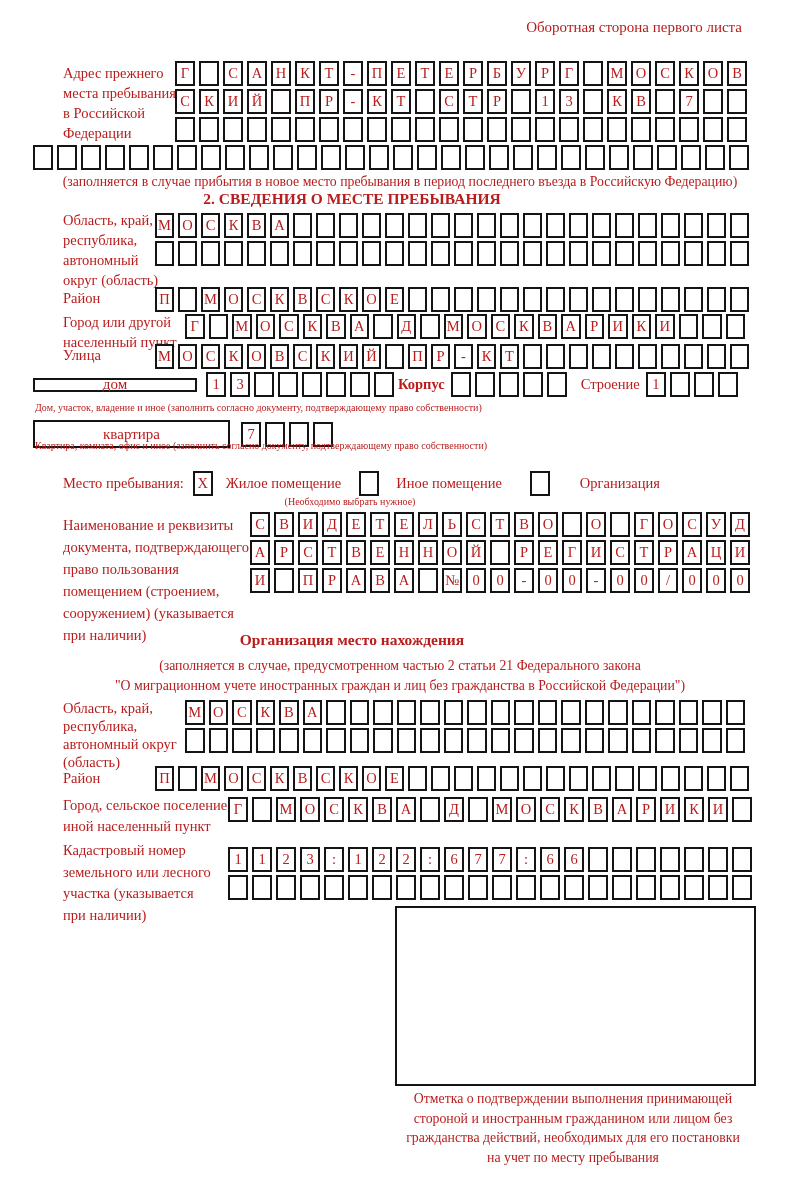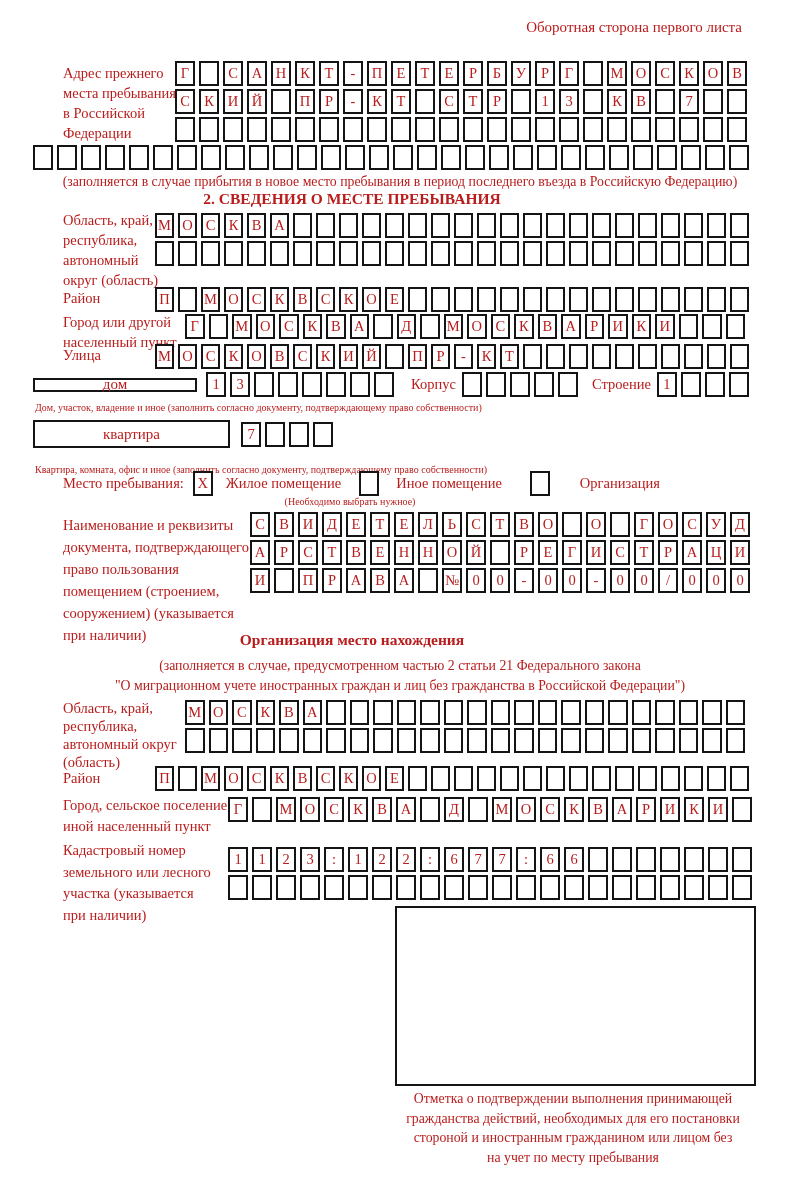--- a/index.html
+++ b/index.html
@@ -312,21 +312,21 @@
     <span class="boxset" style="margin-left:9px;">
         <span class="cbox">1</span>
         <span class="cbox">3</span>
         <span class="cbox"></span>
         <span class="cbox"></span>
         <span class="cbox"></span>
         <span class="cbox"></span>
         <span class="cbox"></span>
         <span class="cbox"></span>
       </span>
-    <span class="flbl" style="margin-left:13px;margin-right:6px;">Корпус</span>
+    <span class="flbl" style="margin-left:0;margin-right:6px;font-weight:bold;">Корпус</span>
     <span class="boxset">
         <span class="cbox"></span>
         <span class="cbox"></span>
         <span class="cbox"></span>
         <span class="cbox"></span>
         <span class="cbox"></span>
       </span>
     <span class="flbl" style="margin-left:10px;margin-right:6px;">Строение</span>
     <span class="boxset">
         <span class="cbox">1</span>
@@ -339,21 +339,21 @@
 
   <div class="flexrow" style="left:33px;top:420px;">
     <span class="widebox" style="width:197px;height:28px;">квартира</span>
     <span class="boxset" style="margin-left:11px;">
         <span class="cbox">7</span>
         <span class="cbox"></span>
         <span class="cbox"></span>
         <span class="cbox"></span>
       </span>
   </div>
-  <div class="caption" style="left:35px;top:464px;">Квартира, комната, офис и иное (заполнить согласно документу, подтверждающему право собственности)</div>
+  <div class="caption" style="left:35px;top:440px;">Квартира, комната, офис и иное (заполнить согласно документу, подтверждающему право собственности)</div>
 
   <div class="flexrow" style="left:63px;top:471px;">
     <span class="flbl" style="margin-right:9px;">Место пребывания:</span>
     <span class="cbox" style="margin-right:13px;">X</span>
     <span class="flbl" style="margin-right:18px;">Жилое помещение</span>
     <span class="cbox" style="margin-right:17px;"></span>
     <span class="flbl" style="margin-right:28px;">Иное помещение</span>
     <span class="cbox" style="margin-right:30px;"></span>
     <span class="flbl">Организация</span>
   </div>
@@ -611,18 +611,18 @@
       <span class="cbox"></span>
       <span class="cbox"></span>
       <span class="cbox"></span>
       <span class="cbox"></span>
     </div>
 
   <div class="bigbox" style="left:395px;top:906px;width:357px;height:176px;"></div>
 
   <div class="stampcap" style="left:378px;top:1089px;width:390px;">
     <div>Отметка о подтверждении выполнения принимающей</div>
+    <div>стороной и иностранным гражданином или лицом без</div>
     <div>гражданства действий, необходимых для его постановки</div>
-    <div>стороной и иностранным гражданином или лицом без</div>
     <div>на учет по месту пребывания</div>
   </div>
 
 </div>
 
 </body></html>

